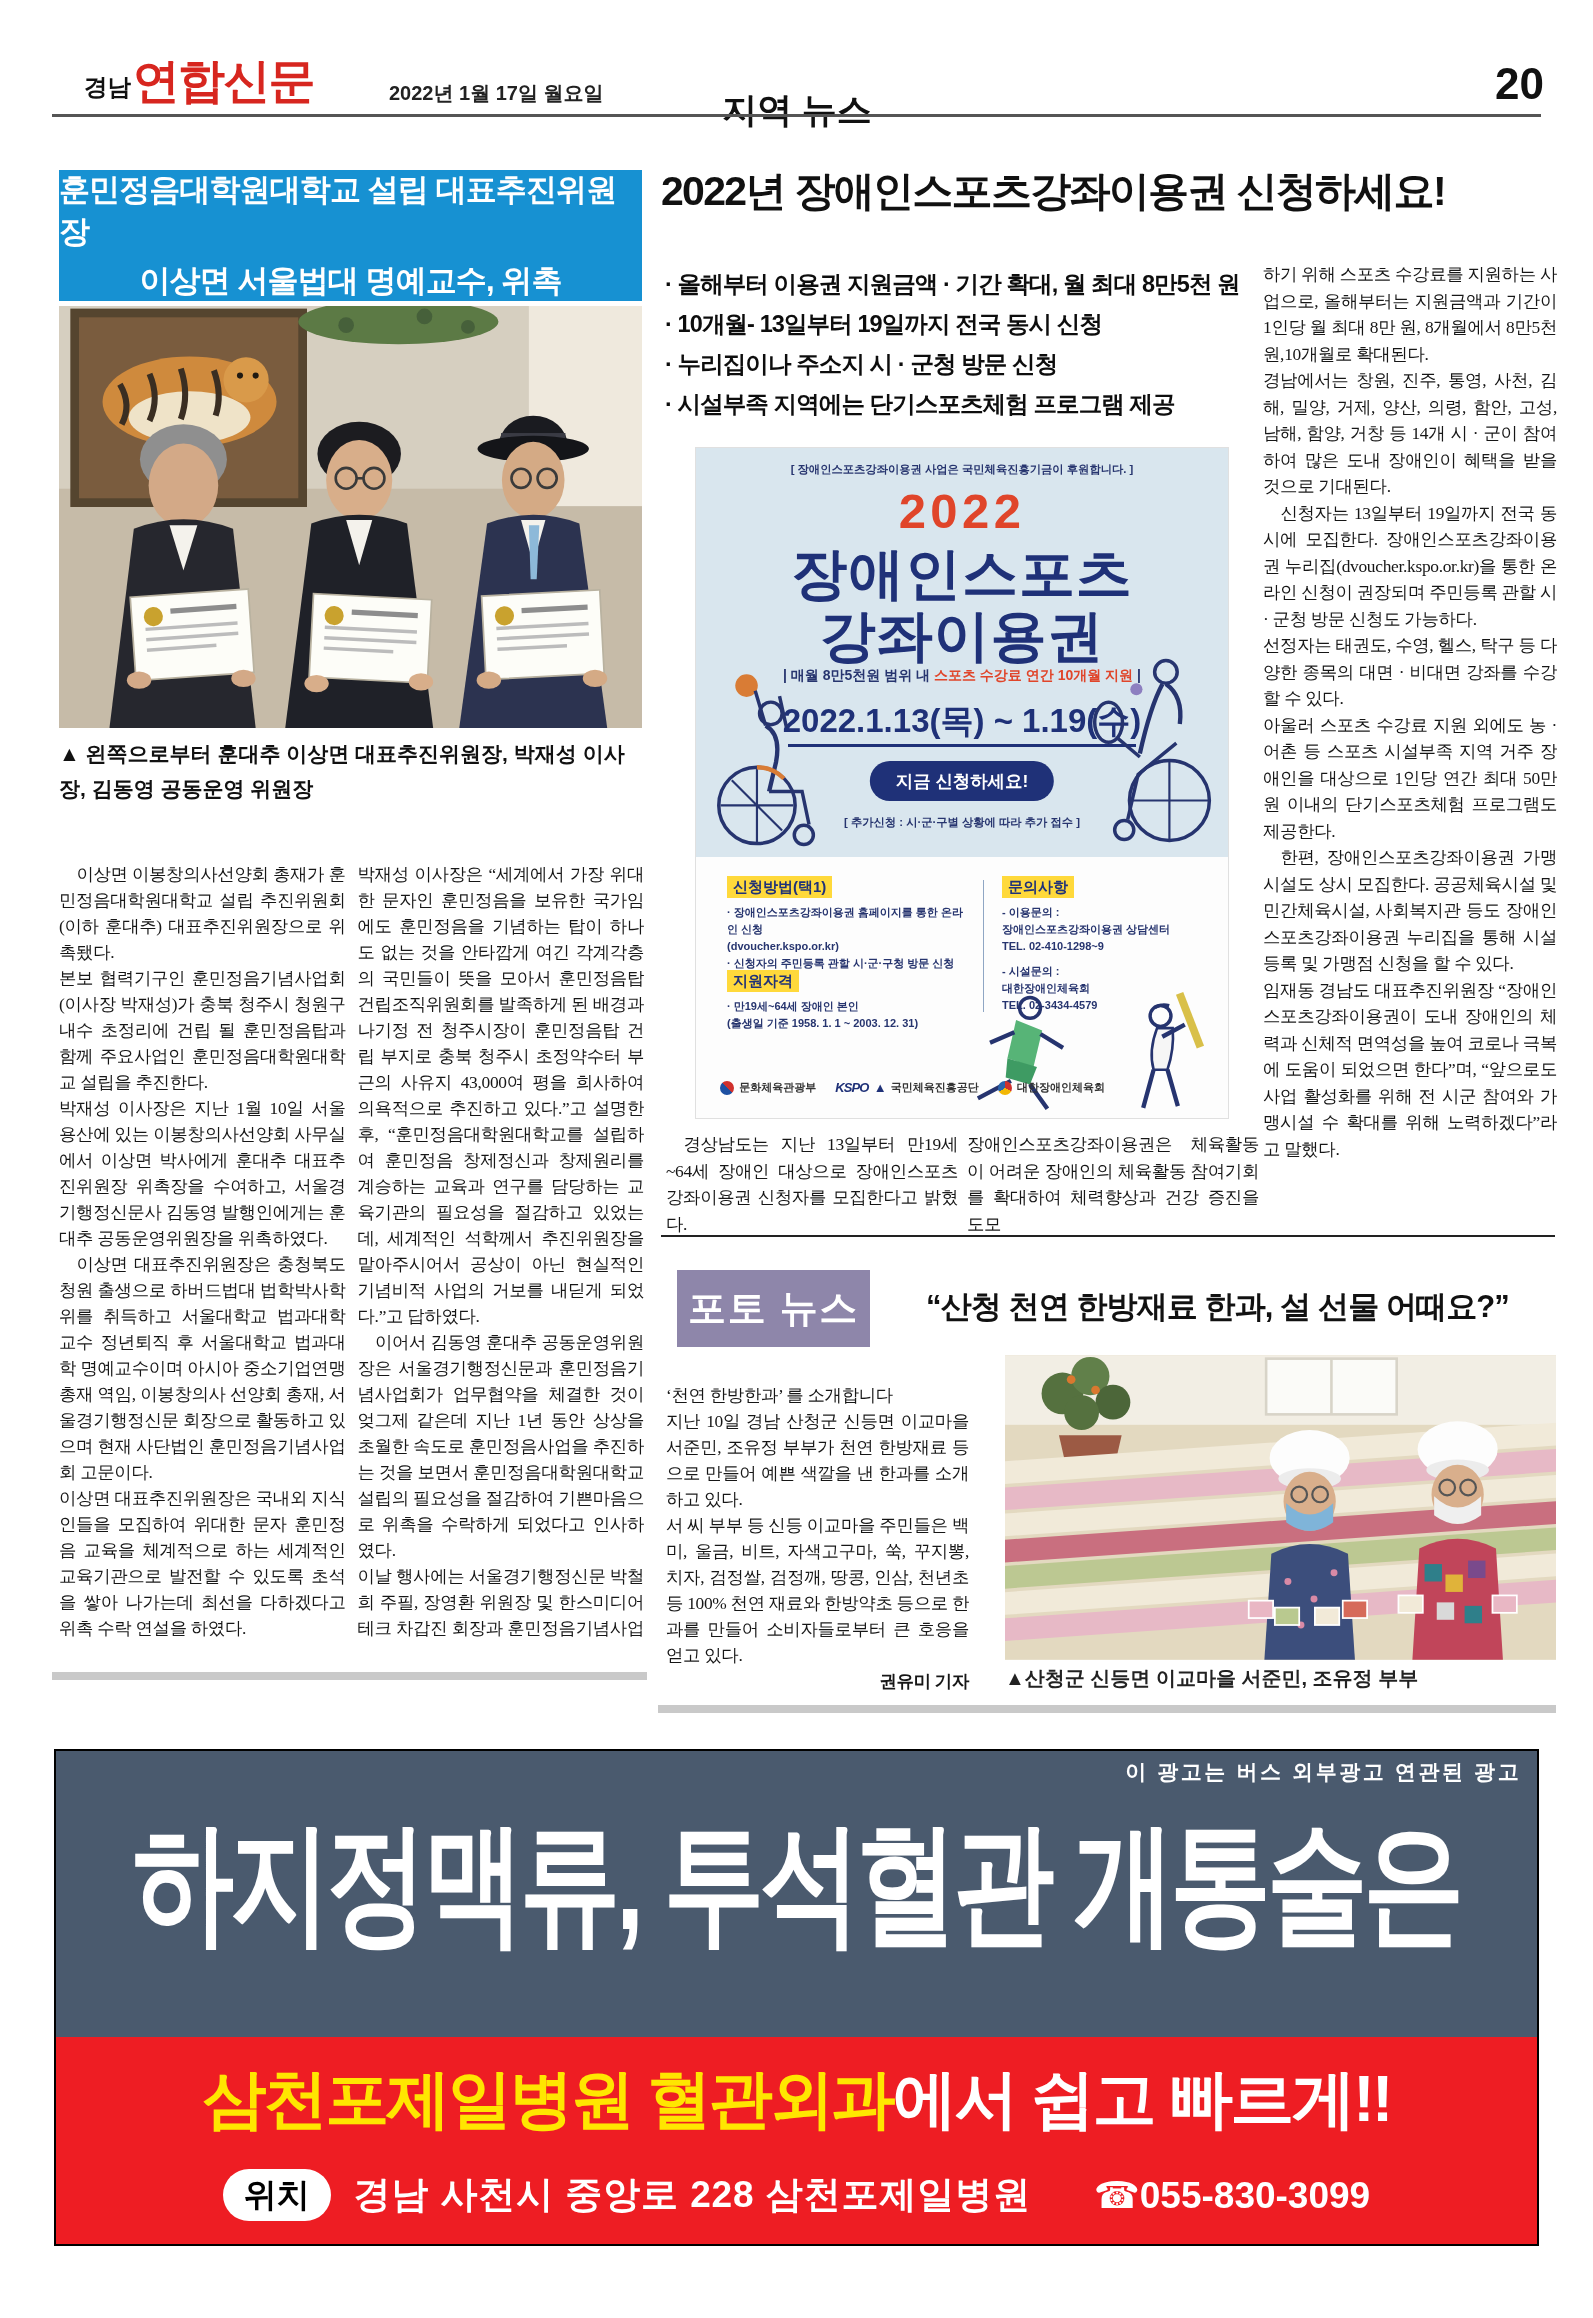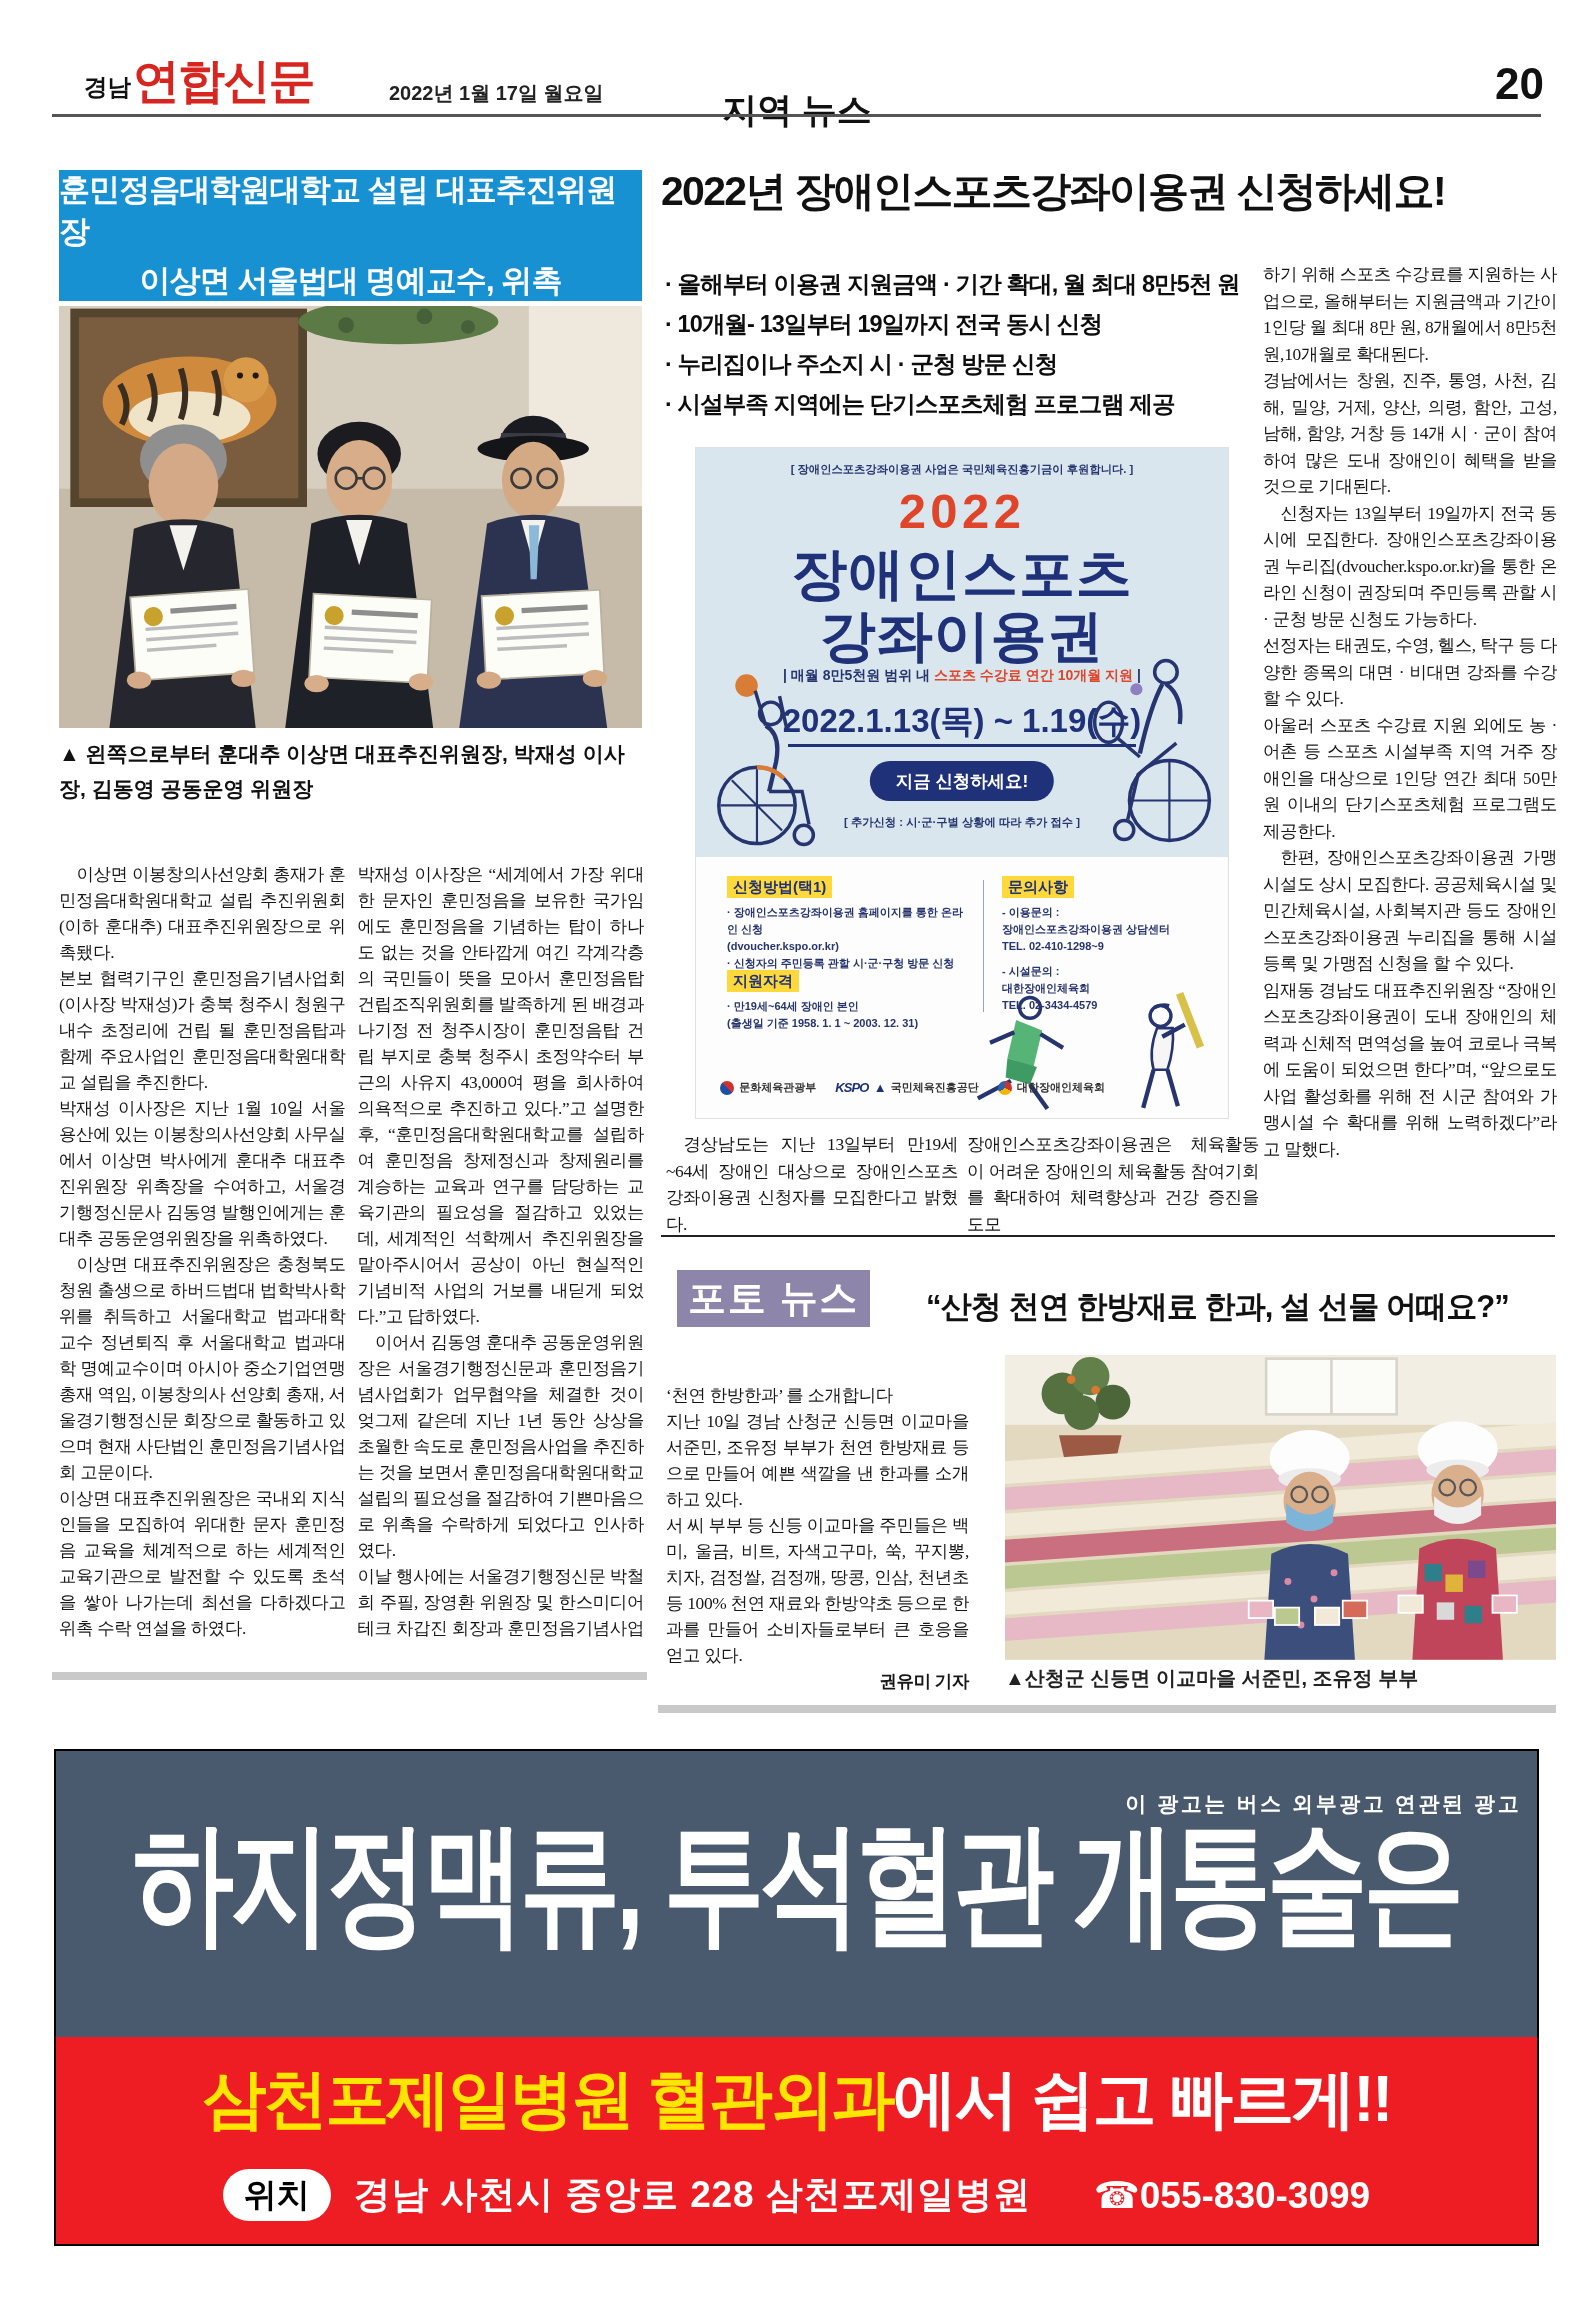--- a/index.html
+++ b/index.html
@@ -62,36 +62,36 @@
   .pheading{display:inline-block;background:#ffd93b;padding:1.7px 6px;font-size:15px;font-weight:900;color:#1f3178;margin-bottom:5.2px;}
   .pitem{font-size:11px;line-height:1.55;color:#27356f;font-weight:600;}
   .pdivider{top:432px;left:287px;height:132px;width:0;border-left:1.7px solid #8fa6c4;}
   .poster-logos{left:24px;top:632px;display:flex;gap:19px;align-items:center;}
   .plogo{display:flex;gap:5.2px;align-items:center;font-size:11px;font-weight:700;color:#333;white-space:nowrap;}
   .mark-moc{width:14px;height:14px;border-radius:50%;background:conic-gradient(#d0312d 0 50%,#1d50a2 0 100%);transform:rotate(-45deg);}
   .mark-kspo{font-style:italic;font-weight:900;color:#1f3178;font-size:13px;letter-spacing:-0.9px;}
   .mark-kpc{width:14px;height:14px;border-radius:50%;background:conic-gradient(#d0312d 0 33%,#f2b705 0 66%,#2a64ad 0 100%);}
 
   
-  .pn-badge{left:677px;top:1270px;width:193px;height:57px;background:#8e86aa;color:#fff;
+  .pn-badge{left:677px;top:1270px;width:193px;height:77px;background:#8e86aa;color:#fff;
             display:flex;align-items:center;justify-content:center;font-size:38px;font-weight:900;letter-spacing:1.7px;}
   .pn-headline{left:879px;top:1286px;width:677px;text-align:center;font-size:31px;font-weight:900;letter-spacing:-0.9px;white-space:nowrap;}
   .pn-text{left:666px;top:1382px;width:303px;font-family:"Liberation Serif","DejaVu Serif",serif;
            font-size:17.4px;line-height:26px;text-align:justify;color:#161616;letter-spacing:-0.3px;}
   .pn-text p{margin:0;}
   .pn-photo{left:1005px;top:1355px;width:551px;height:305px;overflow:hidden;}
   .pn-caption{left:1005px;top:1665px;font-size:20px;font-weight:700;color:#222;}
 
   .bar-left{left:52px;top:1672px;width:595px;height:7.8px;background:#c9c9c9;}
   .bar-right{left:658px;top:1705px;width:898px;height:7.8px;background:#c9c9c9;}
 
   
   .ad{left:54px;top:1749px;width:1481px;height:493px;border:2.6px solid #000;background:#4a5a6e;}
   .ad .abs{position:absolute;}
-  .ad-note{top:7px;right:15.7px;color:#fff;font-size:21px;font-weight:700;letter-spacing:2.6px;margin-top:32px;}
+  .ad-note{top:7px;right:15.7px;color:#fff;font-size:21px;font-weight:700;letter-spacing:2.6px;}
   .ad-headline{top:45px;left:0;right:0;text-align:center;color:#fff;font-size:101px;font-weight:900;
                letter-spacing:-4.4px;transform:scaleY(1.32);transform-origin:top;white-space:nowrap;}
   .ad-red{left:0;right:0;bottom:0;height:207px;background:#ee1d23;}
   .ad-line1{top:19px;width:100%;text-align:center;font-size:64px;font-weight:900;letter-spacing:-2.6px;white-space:nowrap;}
   .ad-line1 .y{color:#ffe600;}
   .ad-line1 .w{color:#fff;}
   .ad-line2{top:132px;width:100%;display:flex;justify-content:center;align-items:center;gap:22.6px;}
   .ad-pill{background:#fff;color:#000;font-size:33px;font-weight:900;padding:3.5px 21px;border-radius:28px;}
   .ad-addr{color:#fff;font-size:37px;font-weight:700;letter-spacing:0.9px;}
   .ad-phone{color:#fff;font-size:37px;font-weight:700;margin-left:40px;}

